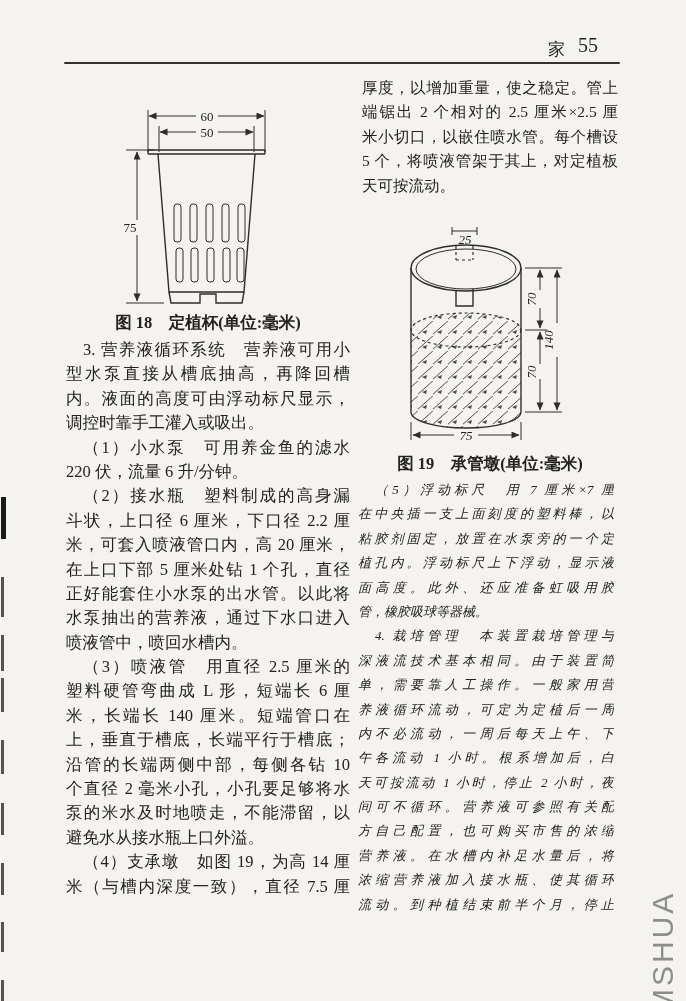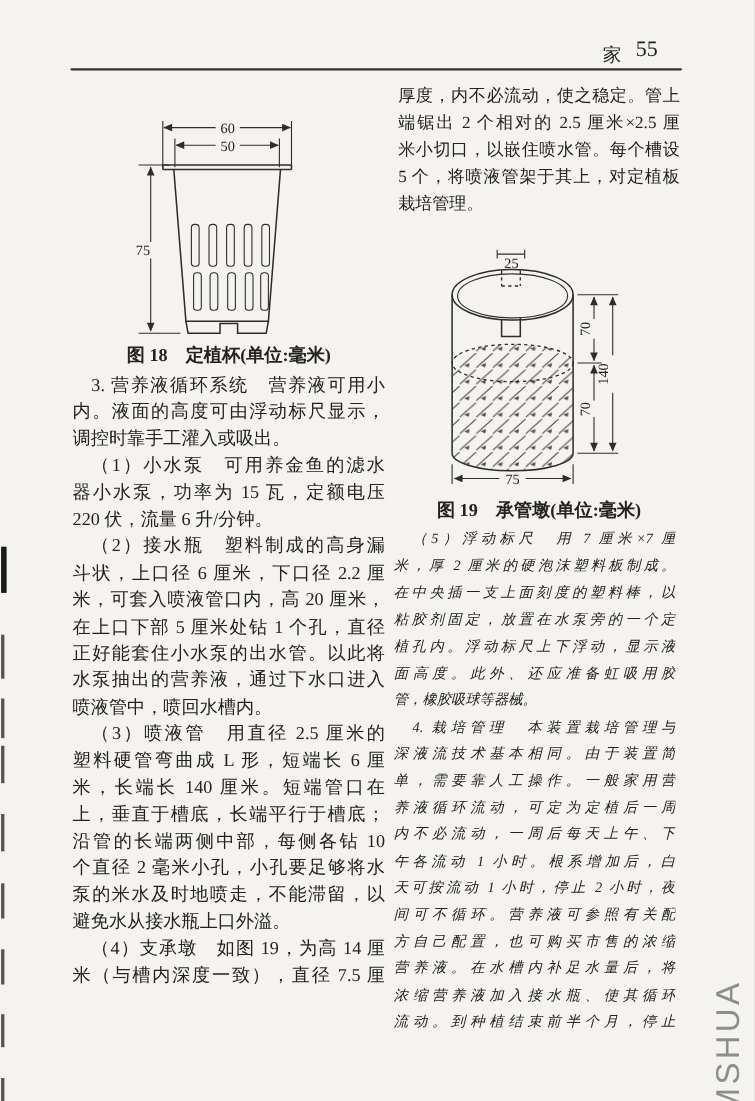--- a/index.html
+++ b/index.html
@@ -24,21 +24,21 @@
   }
   .tline.last{text-align-last:left;}
   .tline.ind{text-indent:17px;}
   
   .caption{position:absolute;font-size:16.5px;font-weight:bold;text-align:center;color:#232220;}
   .cap18{left:66px;top:312px;width:284px;}
   .cap19{left:362px;top:453px;width:256px;}
   
   .fig{position:absolute;text-align:right;}
   .fig18{left:112px;top:100px;}
-  .fig19{left:388px;top:216px;}
+  .fig19{left:388px;top:216px;font-style:italic;}
   svg{display:block;}
   .dln{stroke:#2e2d2a;stroke-width:1.4;fill:none;}
   .thin{stroke:#2e2d2a;stroke-width:1;fill:none;}
   .dash{stroke:#2e2d2a;stroke-width:1.2;fill:none;stroke-dasharray:3 3;}
   .dimtxt{font-family:"Liberation Serif",serif;font-size:13px;fill:#232220;}
   
   .watermark{
     position:absolute;left:585px;top:915px;width:160px;height:38px;
     transform:rotate(-90deg);transform-origin:50% 50%;
     font-family:"Liberation Sans",sans-serif;font-size:30px;color:#8e8e88;
@@ -102,24 +102,24 @@
       <line class="thin" x1="14" y1="203" x2="52" y2="203"></line>
       <line class="thin" x1="25" y1="120" x2="25" y2="52" marker-end="url(#aL)"></line>
       <line class="thin" x1="25" y1="135" x2="25" y2="201" marker-end="url(#aL)"></line>
       <text class="dimtxt" x="18" y="132" text-anchor="middle">75</text>
     </svg>
   </div>
   <div class="caption cap18">图 18　定植杯(单位:毫米)</div>
 
   <div class="lines lines-left">
       <div class="tline ind">3. 营养液循环系统　营养液可用小</div>
+      <div class="tline">型水泵直接从槽底抽高，再降回槽</div>
       <div class="tline">内。液面的高度可由浮动标尺显示，</div>
       <div class="tline last">调控时靠手工灌入或吸出。</div>
       <div class="tline ind">（1）小水泵　可用养金鱼的滤水</div>
-      <div class="tline">器小水泵，功率为 15 瓦，定额电压</div>
       <div class="tline last">220 伏，流量 6 升/分钟。</div>
       <div class="tline ind">（2）接水瓶　塑料制成的高身漏</div>
       <div class="tline">斗状，上口径 6 厘米，下口径 2.2 厘</div>
       <div class="tline">米，可套入喷液管口内，高 20 厘米，</div>
       <div class="tline">在上口下部 5 厘米处钻 1 个孔，直径</div>
       <div class="tline">正好能套住小水泵的出水管。以此将</div>
       <div class="tline">水泵抽出的营养液，通过下水口进入</div>
       <div class="tline last">喷液管中，喷回水槽内。</div>
       <div class="tline ind">（3）喷液管　用直径 2.5 厘米的</div>
       <div class="tline">塑料硬管弯曲成 L 形，短端长 6 厘</div>
@@ -127,25 +127,25 @@
       <div class="tline">上，垂直于槽底，长端平行于槽底；</div>
       <div class="tline">沿管的长端两侧中部，每侧各钻 10</div>
       <div class="tline">个直径 2 毫米小孔，小孔要足够将水</div>
       <div class="tline">泵的米水及时地喷走，不能滞留，以</div>
       <div class="tline last">避免水从接水瓶上口外溢。</div>
       <div class="tline ind">（4）支承墩　如图 19，为高 14 厘</div>
       <div class="tline">米（与槽内深度一致），直径 7.5 厘</div>
     </div>
 
   <div class="lines lines-right-top">
-      <div class="tline">厚度，内不必流动，使之稳定。管上</div>
+      <div class="tline">厚度，以增加重量，使之稳定。管上</div>
       <div class="tline">端锯出 2 个相对的 2.5 厘米×2.5 厘</div>
       <div class="tline">米小切口，以嵌住喷水管。每个槽设</div>
       <div class="tline">5 个，将喷液管架于其上，对定植板</div>
-      <div class="tline last">栽培管理。</div>
+      <div class="tline last">天可按流动。</div>
     </div>
 
   <div class="fig fig19">
     <svg width="190" height="232" viewBox="0 0 190 232">
       <defs>
         <marker id="aR" orient="auto" markerWidth="9" markerHeight="8" refX="8" refY="3.5">
           <path d="M0.5,0 L8.5,3.5 L0.5,7 Z" fill="#2e2d2a"></path>
         </marker>
         <pattern id="concrete" width="15" height="15" patternUnits="userSpaceOnUse">
           <line x1="-2" y1="15" x2="17" y2="-2" stroke="#4c4b46" stroke-width="1"></line>
@@ -190,21 +190,20 @@
       <line class="thin" x1="133" y1="206" x2="133" y2="224"></line>
       <line class="thin" x1="66" y1="219" x2="25" y2="219" marker-end="url(#aR)"></line>
       <line class="thin" x1="90" y1="219" x2="131" y2="219" marker-end="url(#aR)"></line>
       <text class="dimtxt" x="78" y="224" text-anchor="middle">75</text>
     </svg>
   </div>
   <div class="caption cap19">图 19　承管墩(单位:毫米)</div>
 
   <div class="lines lines-right-bottom">
       <div class="tline ind">（5）浮动标尺　用 7 厘米×7 厘</div>
-      <div class="tline">米，厚 2 厘米的硬泡沫塑料板制成。</div>
       <div class="tline">在中央插一支上面刻度的塑料棒，以</div>
       <div class="tline">粘胶剂固定，放置在水泵旁的一个定</div>
       <div class="tline">植孔内。浮动标尺上下浮动，显示液</div>
       <div class="tline">面高度。此外、还应准备虹吸用胶</div>
       <div class="tline last">管，橡胶吸球等器械。</div>
       <div class="tline ind">4. 栽培管理　本装置栽培管理与</div>
       <div class="tline">深液流技术基本相同。由于装置简</div>
       <div class="tline">单，需要靠人工操作。一般家用营</div>
       <div class="tline">养液循环流动，可定为定植后一周</div>
       <div class="tline">内不必流动，一周后每天上午、下</div>

